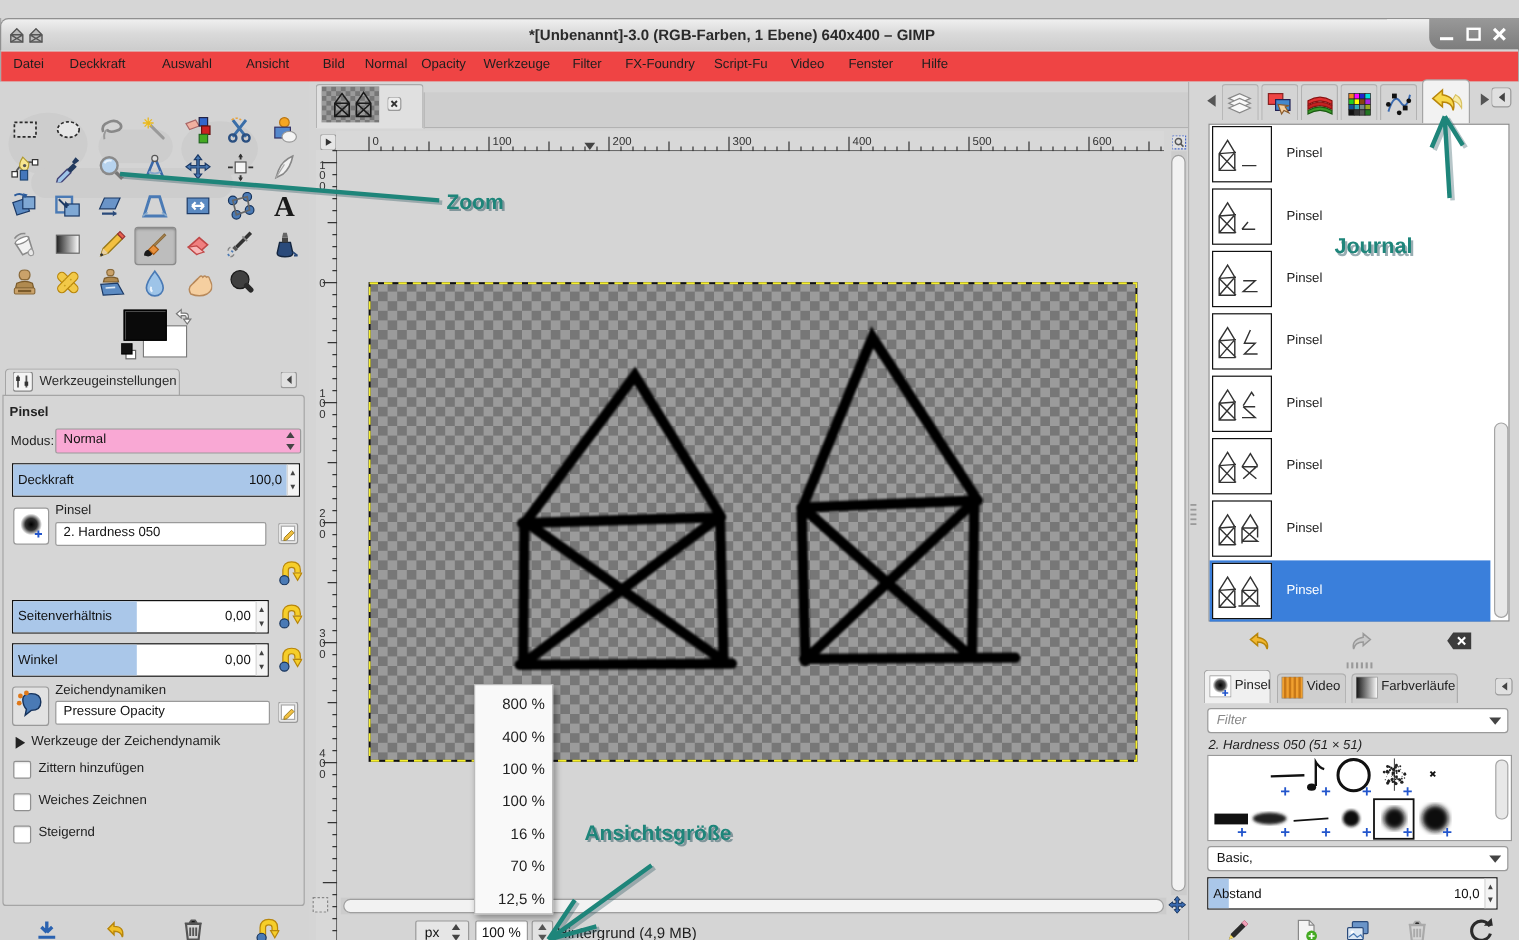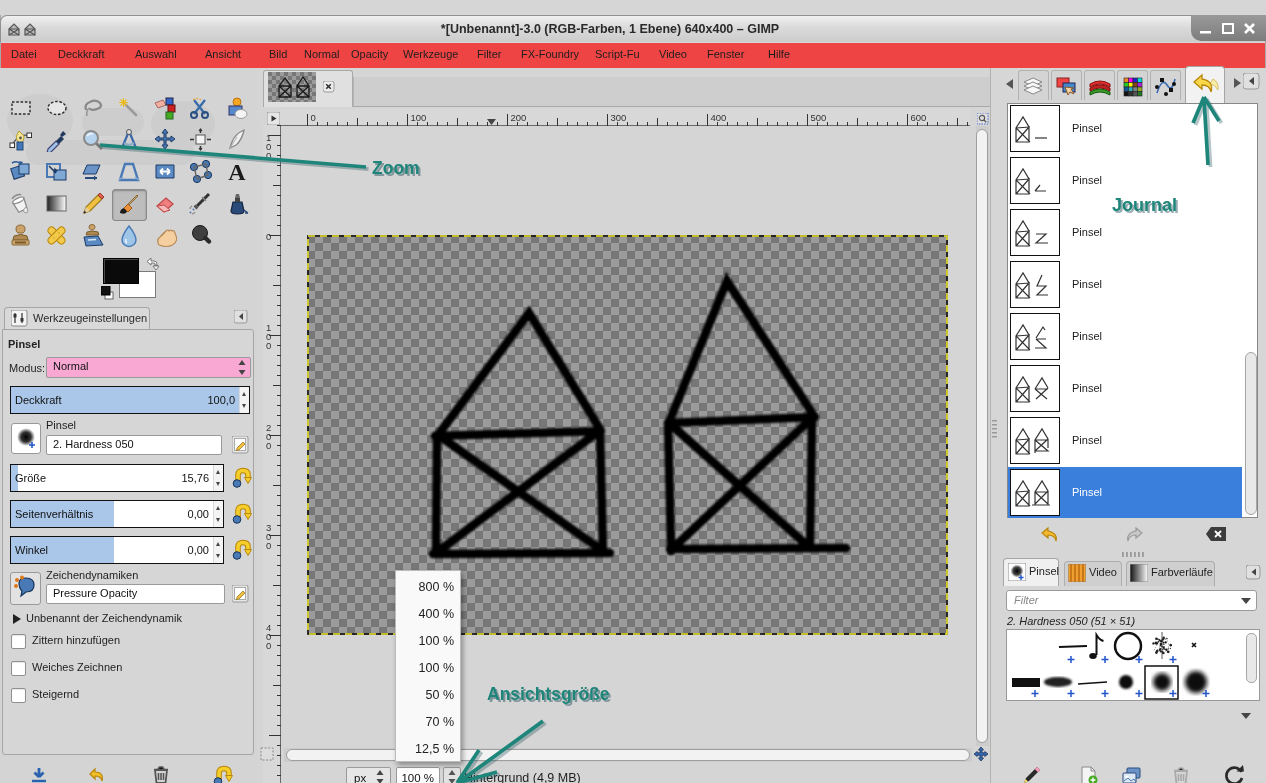--- a/index.html
+++ b/index.html
@@ -304,29 +304,20 @@
       </svg>
 <div class="lb" style="left:44px;top:112px">Pinsel</div>
 <div class="field" style="left:44px;top:128px;width:176px;height:20px">
         <span style="position:absolute;left:6px;top:2px">2. Hardness 050</span>
       </div>
 <svg class="abs" style="left:230px;top:129px;" width="17" height="18">
         <rect x="0" y="0" width="16" height="17" rx="2" fill="#e6e6e6" stroke="#9a9a9a"></rect>
         <rect x="2.5" y="2.5" width="11" height="12" fill="#fff" stroke="#aaa"></rect>
         <path d="M5 12 l6 -6 2 2 -6 6 -2.5 .5z" fill="#f2c040" stroke="#9a7a1a" stroke-width=".8"></path>
       </svg>
-<div class="slider" style="left:8px;top:157px;width:214px;height:28px">
-        <div class="sfill" style="width:7px"></div>
-        <span class="slbl">Größe</span>
-        <span class="sval">15,76</span>
-        <div class="spin">
-          <div class="arrup"></div>
-          <div class="arrdn"></div>
-        </div>
-      </div>
 <svg class="abs" style="left:228px;top:160px;" width="22" height="21">
         <path d="M8 16 L8 8 Q8 3.5 13 3.5 Q18 3.5 18 8 L18 10" fill="none" stroke="#b8860b" stroke-width="5.6" stroke-linejoin="round"></path>
         <path d="M8 16 L8 8 Q8 3.5 13 3.5 Q18 3.5 18 8 L18 10" fill="none" stroke="#f6ce2a" stroke-width="3.6" stroke-linejoin="round"></path>
         <path d="M14.5 10.5 h7 l-3.5 6z" fill="#f6ce2a" stroke="#b8860b" stroke-width="1"></path>
         <circle cx="7" cy="16.5" r="3.8" fill="#4a7ab5" stroke="#16335c"></circle>
       </svg>
 <div class="slider" style="left:8px;top:193px;width:214px;height:28px">
         <div class="sfill" style="width:103px"></div>
         <span class="slbl">Seitenverhältnis</span>
         <span class="sval">0,00</span>
@@ -368,21 +359,21 @@
         <span style="position:absolute;left:6px;top:2px">Pressure Opacity</span>
       </div>
 <svg class="abs" style="left:230px;top:278px;" width="17" height="18">
         <rect x="0" y="0" width="16" height="17" rx="2" fill="#e6e6e6" stroke="#9a9a9a"></rect>
         <rect x="2.5" y="2.5" width="11" height="12" fill="#fff" stroke="#aaa"></rect>
         <path d="M5 12 l6 -6 2 2 -6 6 -2.5 .5z" fill="#f2c040" stroke="#9a7a1a" stroke-width=".8"></path>
       </svg>
 <svg class="abs" style="left:10px;top:307px;" width="10" height="11">
         <path d="M1 0 l8 5 -8 5z" fill="#222"></path>
       </svg>
-<div class="lb" style="left:24px;top:305px">Unbenannt der Zeichendynamik</div>
+<div class="lb" style="left:24px;top:305px">Werkzeuge der Zeichendynamik</div>
 <div class="chk" style="left:9px;top:327px"></div>
 <div class="lb" style="left:30px;top:327px">Zittern hinzufügen</div>
 <div class="chk" style="left:9px;top:354px"></div>
 <div class="lb" style="left:30px;top:354px">Weiches Zeichnen</div>
 <div class="chk" style="left:9px;top:381px"></div>
 <div class="lb" style="left:30px;top:381px">Steigernd</div>
 <svg class="abs" style="left:26px;top:458px;" width="22" height="21">
         <path d="M11 3 v9 M11 12 l-4.5 -4.5 m4.5 4.5 l4.5 -4.5" stroke="#2a62b0" stroke-width="2.8"></path>
         <path d="M4 16 h14" stroke="#2a62b0" stroke-width="2.4"></path>
       </svg>
@@ -640,21 +631,21 @@
 <svg class="abs" style="left:447px;top:755px;" width="10" height="15">
       <path d="M5 0 l3.5 5 h-7z" fill="#555"></path>
       <path d="M5 14 l3.5 -5 h-7z" fill="#555"></path>
     </svg>
 <div class="lb" style="left:464px;top:756px;font-size:12.5px">Hintergrund (4,9 MB)</div>
 <div class="abs" style="left:395px;top:555px;width:66px;height:192px;background:#f9f9f9;border:1px solid #bbb;box-shadow:2px 3px 5px rgba(0,0,0,.35);font-size:12.5px;color:#222">
 <div style="position:absolute;right:6px;top:9px">800 %</div>
       <div style="position:absolute;right:6px;top:36px">400 %</div>
 <div style="position:absolute;right:6px;top:63px">100 %</div>
       <div style="position:absolute;right:6px;top:90px">100 %</div>
-<div style="position:absolute;right:6px;top:117px">50 %</div>
+<div style="position:absolute;right:6px;top:117px">16 %</div>
       <div style="position:absolute;right:6px;top:144px">70 %</div>
 <div style="position:absolute;right:6px;top:171px">12,5 %</div>
     </div>
 <div class="abs" style="left:990px;top:53px;width:276px;height:730px;background:#d6d6d6;border-left:1px solid #b2b2b2"></div>
 <svg class="abs" style="left:991px;top:405px;" width="8" height="20">
       <g fill="#9a9a9a">
         <rect x="1" y="0" width="5" height="1.5"></rect>
         <rect x="1" y="4" width="5" height="1.5"></rect>
         <rect x="1" y="8" width="5" height="1.5"></rect>
         <rect x="1" y="12" width="5" height="1.5"></rect>
@@ -963,23 +954,35 @@
       <path d="M132 26 v7 M128.5 29.5 h7" stroke="#2255cc" stroke-width="1.5"></path>
       <path d="M166 26 v7 M162.5 29.5 h7" stroke="#2255cc" stroke-width="1.5"></path>
       <path d="M28 60 v7 M24.5 63.5 h7" stroke="#2255cc" stroke-width="1.5"></path>
       <path d="M64 60 v7 M60.5 63.5 h7" stroke="#2255cc" stroke-width="1.5"></path>
       <path d="M98 60 v7 M94.5 63.5 h7" stroke="#2255cc" stroke-width="1.5"></path>
       <path d="M132 60 v7 M128.5 63.5 h7" stroke="#2255cc" stroke-width="1.5"></path>
       <path d="M166 60 v7 M162.5 63.5 h7" stroke="#2255cc" stroke-width="1.5"></path>
       <path d="M199 60 v7 M195.5 63.5 h7" stroke="#2255cc" stroke-width="1.5"></path>
     </svg>
 <div class="abs" style="left:1246px;top:618px;width:11px;height:50px;background:#e8e8e8;border:1px solid #a5a5a5;border-radius:5px"></div>
+<div class="field" style="left:1006px;top:690px;width:251px;height:21px;border-radius:3px">
+      <span style="position:absolute;left:7px;top:3px">Basic,</span>
+    </div>
 <svg class="abs" style="left:1240px;top:697px;" width="12" height="9">
       <path d="M1 1 l5 6 5 -6z" fill="#444"></path>
     </svg>
+<div class="slider" style="left:1006px;top:716px;width:242px;height:27px">
+      <div class="sfill" style="width:17px"></div>
+      <span class="slbl">Abstand</span>
+      <span class="sval">10,0</span>
+      <div class="spin">
+        <div class="arrup"></div>
+        <div class="arrdn"></div>
+      </div>
+    </div>
 <svg class="abs" style="left:1022px;top:751px;" width="22" height="20">
       <path d="M2 17 l2 -5 9 -9 3 3 -9 9z" fill="#2a2a2a"></path>
       <path d="M13 3 l3 3 2 -2 -3 -3z" fill="#f0a0b8" stroke="#c87890" stroke-width=".8"></path>
       <path d="M2 17 l1.5 -4 2.5 2.5z" fill="#f2d860"></path>
     </svg>
 <svg class="abs" style="left:1078px;top:751px;" width="22" height="20">
       <path d="M4 1 h9 l4 4 v13 h-13z" fill="#f4f4f4" stroke="#888"></path>
       <path d="M13 1 v4 h4" fill="none" stroke="#888"></path>
       <circle cx="15" cy="14" r="4.5" fill="#4a2"></circle>
       <path d="M15 11.5 v5 M12.5 14 h5" stroke="#fff" stroke-width="1.4"></path>

